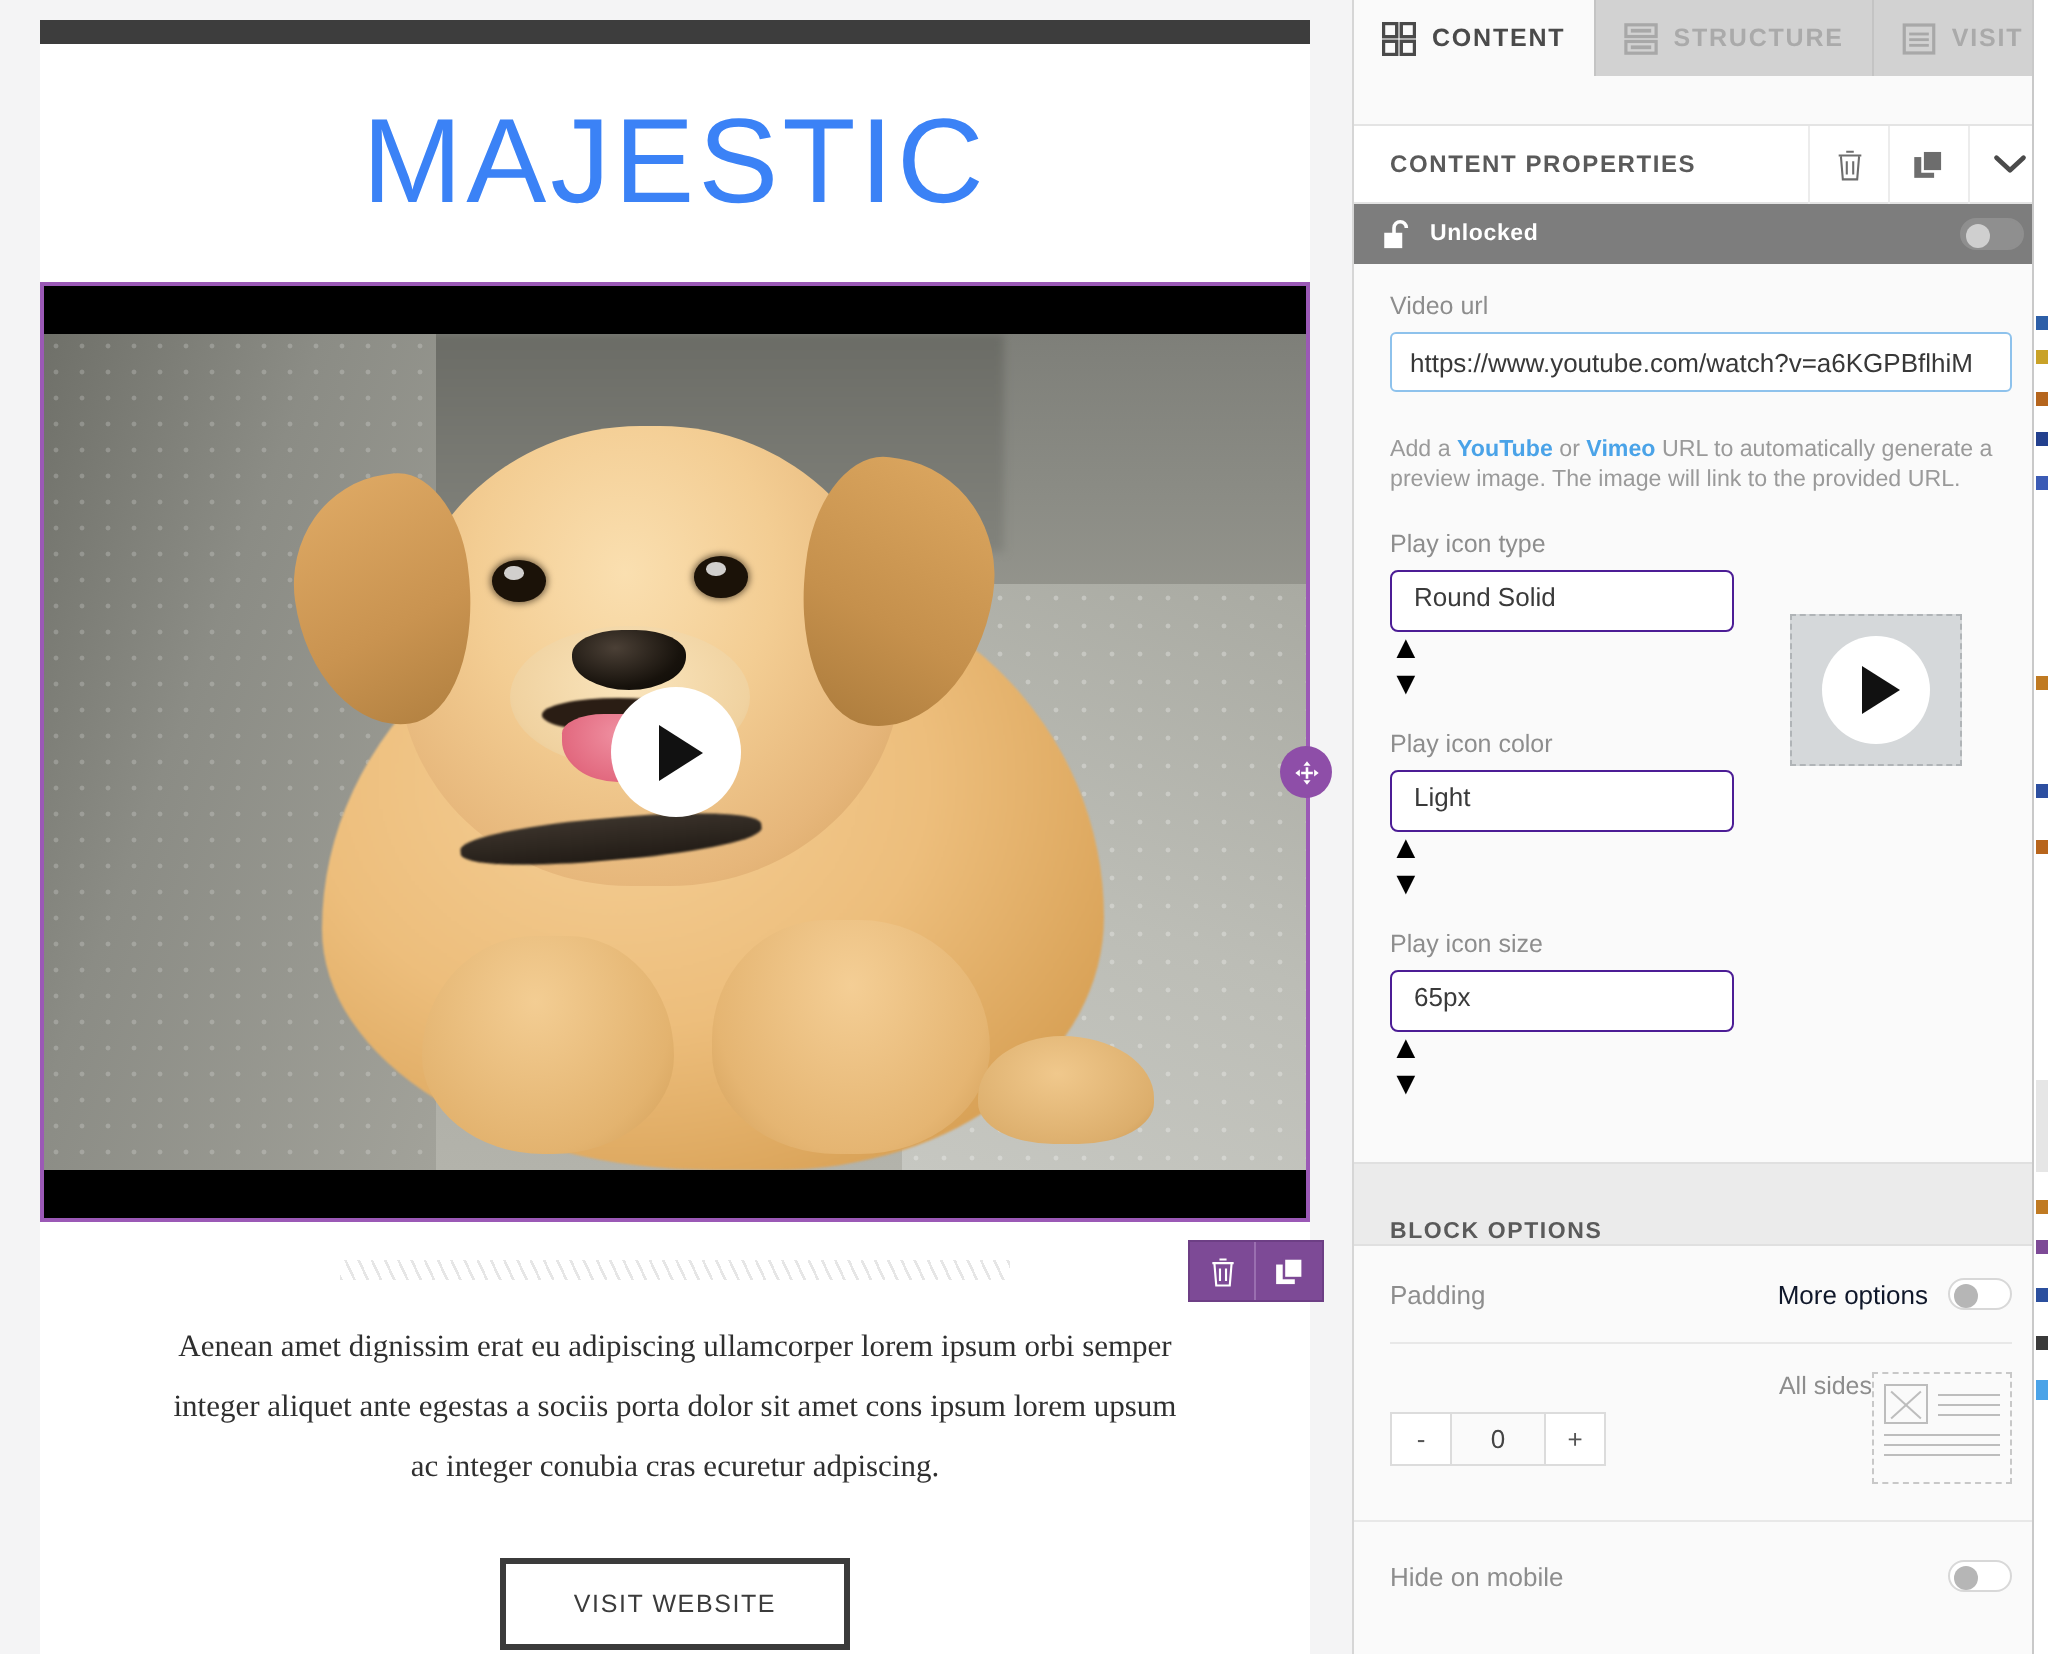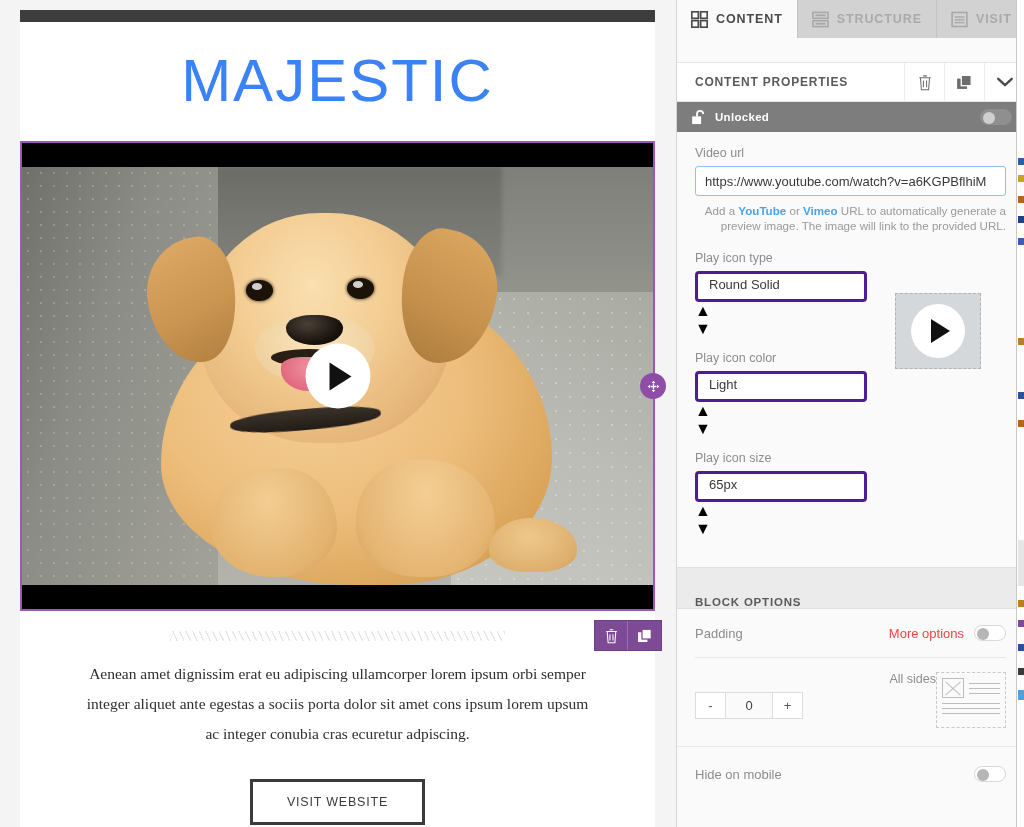--- a/index.html
+++ b/index.html
@@ -358,31 +358,31 @@
     border: 1px solid #8ec2ec;
     border-radius: 3px;
     background: #ffffff;
     padding: 0 9px;
     font-size: 13px;
     color: #383838;
     outline: none;
     font-family: "Liberation Sans", sans-serif;
   }
   .helper {
-    margin-top: 7px;
-    font-size: 11.6px; line-height: 15px; color: #9a9a9a; text-align: right;
+    margin-top: 21px;
+    font-size: 11.6px; line-height: 15px; color: #9a9a9a;
   }
   .helper a { color: #4aa3e8; text-decoration: none; font-weight: bold; }
 
   .opts-row { display: flex; align-items: flex-start; }
   .opts-left { width: 186px; }
   .select-wrap { position: relative; margin-bottom: 13px; }
   .select {
     width: 172px; height: 31px;
-    border: 3px solid #4c1d95;
+    border: 1px solid #4c1d95;
     border-radius: 4px;
     background: #ffffff;
     padding: 0 26px 4px 11px;
     font-size: 13px; color: #3a3a3a;
     display: flex; align-items: center;
     font-family: "Liberation Sans", sans-serif;
   }
   .preview-box {
     margin-left: 14px; margin-top: 42px;
     width: 86px; height: 76px;
@@ -412,21 +412,21 @@
     font-size: 11.5px; font-weight: bold; letter-spacing: 0.8px; color: #5a5a5a;
   }
 
   .row {
     display: flex; align-items: center;
     padding: 0 18px;
     height: 48px;
     background: #fafafa;
   }
   .row .r-label { font-size: 13px; color: #8d8d8d; flex: 1; }
-  .row .r-sub { font-size: 13px; color: #ef4444; margin-right: 10px; }
+  .row .r-sub { font-size: 13px; color: #0f172a; margin-right: 10px; }
   .hr { height: 1px; background: #e8e8e8; margin: 0 18px; }
 
   .padding-area {
     display: flex; align-items: flex-start;
     padding: 14px 18px 18px 18px; background: #fafafa; text-align: right;
   }
   .padding-left { flex: 1; }
   .stepper { display: flex; margin-top: 6px; }
   .stepper .sbtn {
     width: 31px; height: 27px;

